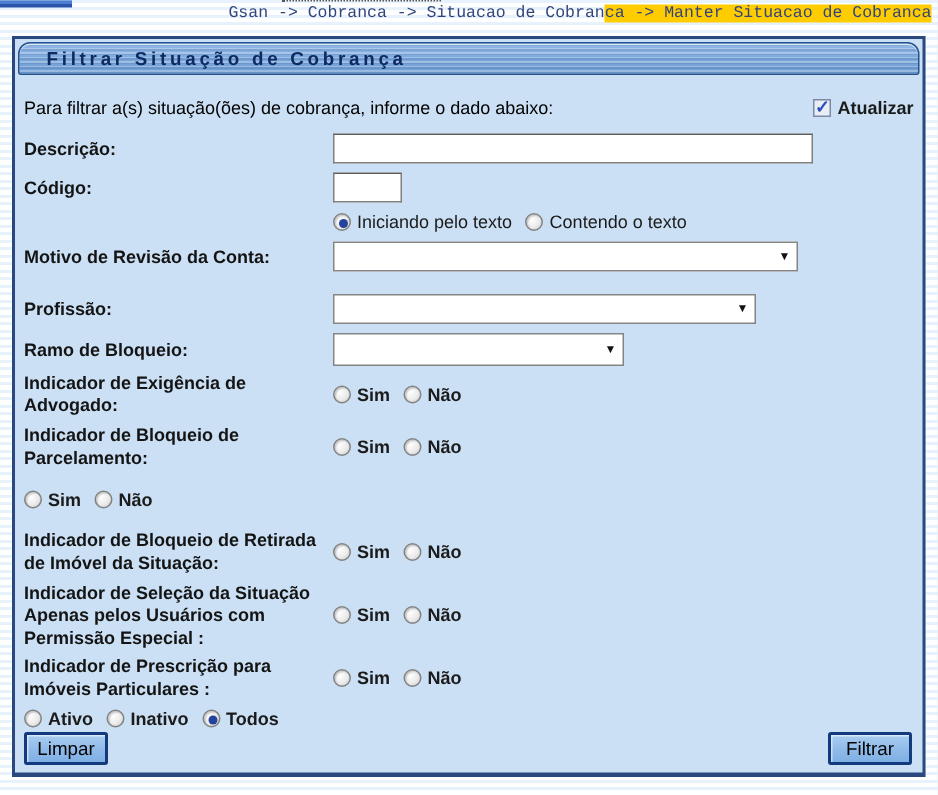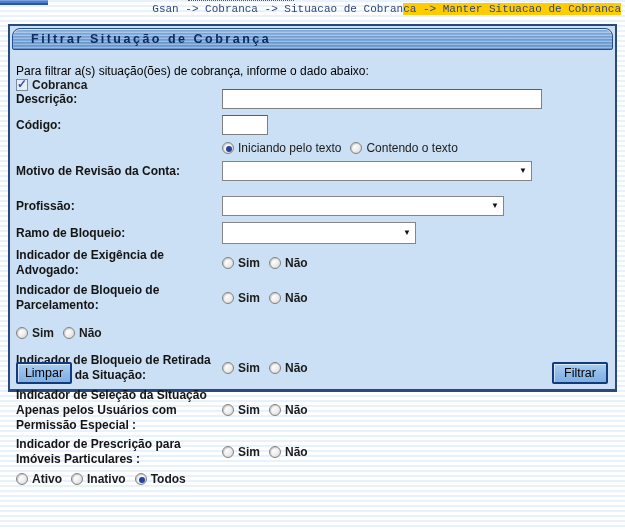--- a/index.html
+++ b/index.html
@@ -22,39 +22,39 @@
     border-top:1px dotted #555;
   }
   
   .breadcrumb {
     position:absolute; top:3px; right:4px;
     font-size:11px; color:#31457c; white-space:nowrap;font-family:Liberation Mono, monospace;
   }
   .breadcrumb .hl { background:#ffcc00; }
   
   .panel {
-    position:absolute; left:8px; top:24px; width:609px; height:368px;
+    position:absolute; left:8px; top:24px; width:609px; height:494px;
     background:#cbe0f4;
     border:2px solid #29497f; border-bottom-width:3px;
   }
   .header-bar {
     margin:2px; height:22px; line-height:21px;
     border:1px solid #24528f;
     border-radius:8px 8px 2px 2px;
     background:
       repeating-linear-gradient(180deg, rgba(255,255,255,0.28) 0 1px, rgba(13,42,99,0.10) 1px 2px, rgba(255,255,255,0) 2px 3px),
       linear-gradient(180deg,#93b9e6 0%,#7ca8db 50%,#6f9dd2 100%);
     box-shadow:inset 0 1px 0 rgba(255,255,255,0.55);
     color:#0d2a63; font-weight:bold; font-size:12.5px; letter-spacing:2.5px;
     padding-left:18px;
   }
   .content { position:relative; padding:0 4px; }
   .intro-row {
-    display:flex; justify-content:space-between; align-items:flex-start;
-    margin:14px 2px 9px 2px; height:16px;flex-direction:column;
+    display:flex; justify-content:space-between; align-items:center;
+    margin:14px 2px 9px 2px; height:16px;
   }
   .intro-text { font-size:12px; color:#000; }
   .chk-wrap { display:flex; align-items:center; gap:4px; }
   .checkbox {
     width:12px; height:12px; border:1px solid #7b8aa5; background:#e9edf5;
     position:relative; display:inline-block;
   }
   .checkbox.checked::after {
     content:"\2713"; position:absolute; left:0px; top:-3px;
     color:#2b4fc0; font-size:12px; font-weight:bold;
@@ -127,21 +127,21 @@
 
 <div class="panel">
   <div class="header-bar">Filtrar Situação de Cobrança</div>
 
   <div class="content">
 
     <div class="intro-row">
       <span class="intro-text">Para filtrar a(s) situação(ões) de cobrança, informe o dado abaixo:</span>
       <span class="chk-wrap">
         <span class="checkbox checked"></span>
-        <span class="chk-label">Cobranca</span>
+        <span class="chk-label">Atualizar</span>
       </span>
     </div>
 
     <div class="row">
       <div class="label">Descrição:</div>
       <div class="controls">
         <input class="tbox wide" type="text" value="" style="">
       </div>
     </div>
 

